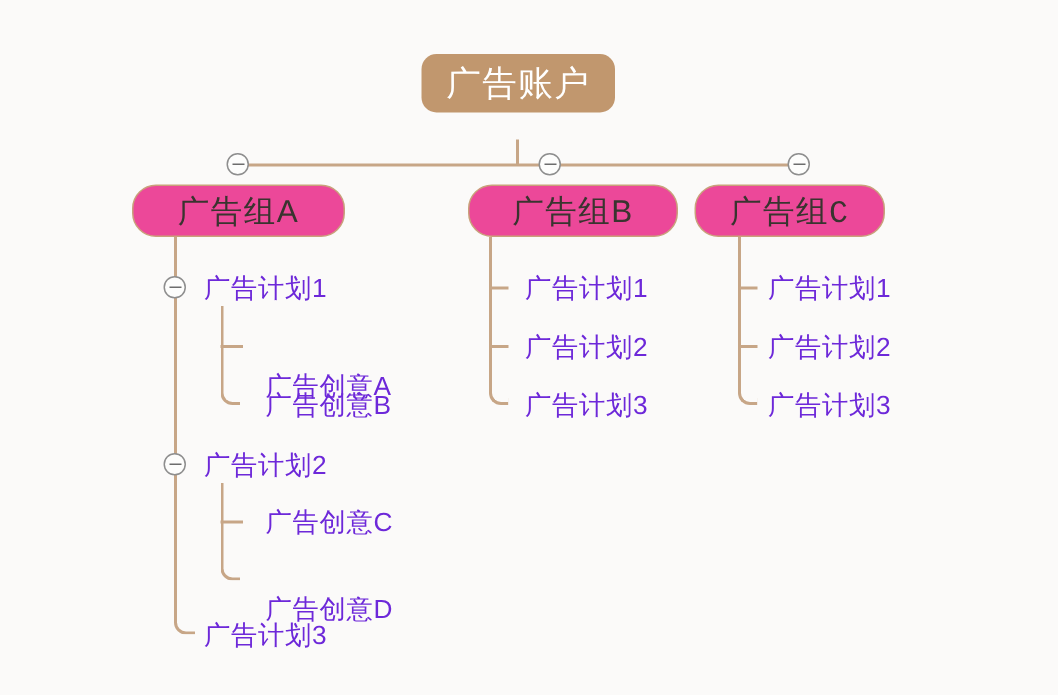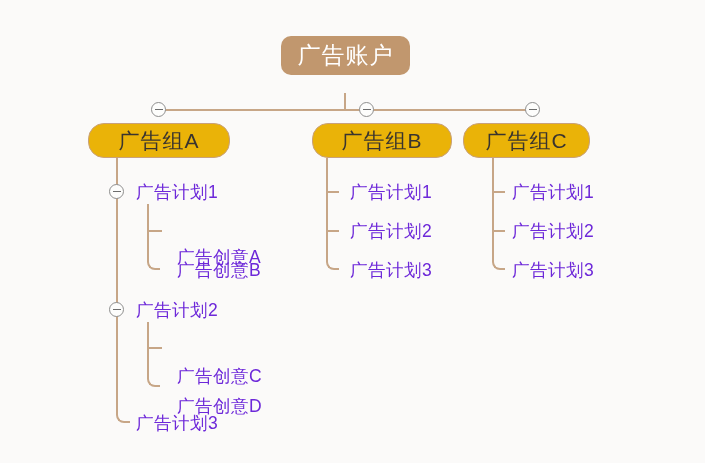--- a/index.html
+++ b/index.html
@@ -35,28 +35,28 @@
   
   .root-node{
     position:absolute;left:281px;top:36px;width:129px;height:39px;
     background:#c1976e;border-radius:10px;
     display:flex;align-items:center;justify-content:center;
     color:#ffffff;font-size:23px;letter-spacing:1px;
     cursor:default;
   }
   .group-node{
     position:absolute;top:123px;height:35px;
-    background:#eab308;border:1.5px solid #c9a17b;border-radius:16px;
+    background:#ec4899;border:1.5px solid #c9a17b;border-radius:16px;
     display:flex;align-items:center;justify-content:center;
     color:#39342f;font-size:21px;letter-spacing:1px;
     box-sizing:border-box;cursor:default;
   }
   #group-a{left:88px;width:142px;}
   #group-b{left:312px;width:140px;}
-  #group-c{left:463px;width:127px;}
+  #group-c{left:463px;width:127px;font-family:Liberation Mono, monospace;}
 
   .leaf{
     position:absolute;
     color:#6d28d9;font-size:17.5px;line-height:20px;
     white-space:nowrap;letter-spacing:0.5px;
     cursor:default;
   }
 
   
   .watermark{
@@ -116,21 +116,21 @@
       <div class="minus"></div>
     </div>
   <div class="collapse" style="left:109px;top:302px;">
       <div class="minus"></div>
     </div>
 
   <div class="leaf" style="left:136px;top:182px;">广告计划1</div>
   <div class="leaf" style="left:177px;top:221px;margin-top:26px;">广告创意A</div>
   <div class="leaf" style="left:177px;top:260px;text-align:center;">广告创意B</div>
   <div class="leaf" style="left:136px;top:300px;">广告计划2</div>
-  <div class="leaf" style="left:177px;top:338px;margin-top:28px;">广告创意C</div>
+  <div class="leaf" style="left:177px;top:338px;">广告创意C</div>
   <div class="leaf" style="left:177px;top:396px;">广告创意D</div>
   <div class="leaf" style="left:136px;top:413px;">广告计划3</div>
 
   <div class="leaf" style="left:350px;top:182px;">广告计划1</div>
   <div class="leaf" style="left:350px;top:221px;">广告计划2</div>
   <div class="leaf" style="left:350px;top:260px;">广告计划3</div>
 
   <div class="leaf" style="left:512px;top:182px;">广告计划1</div>
   <div class="leaf" style="left:512px;top:221px;">广告计划2</div>
   <div class="leaf" style="left:512px;top:260px;">广告计划3</div>

